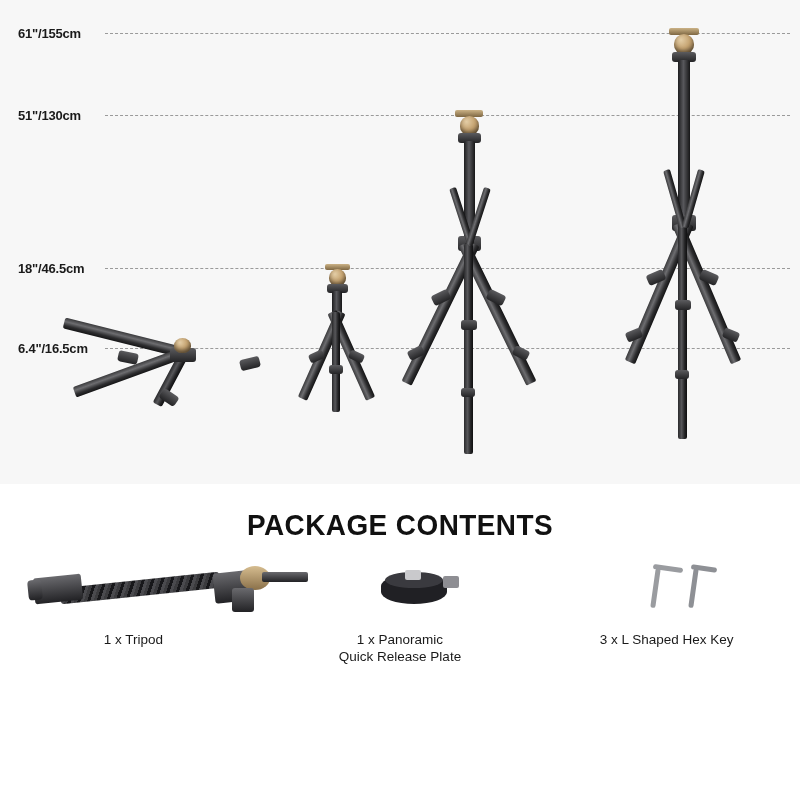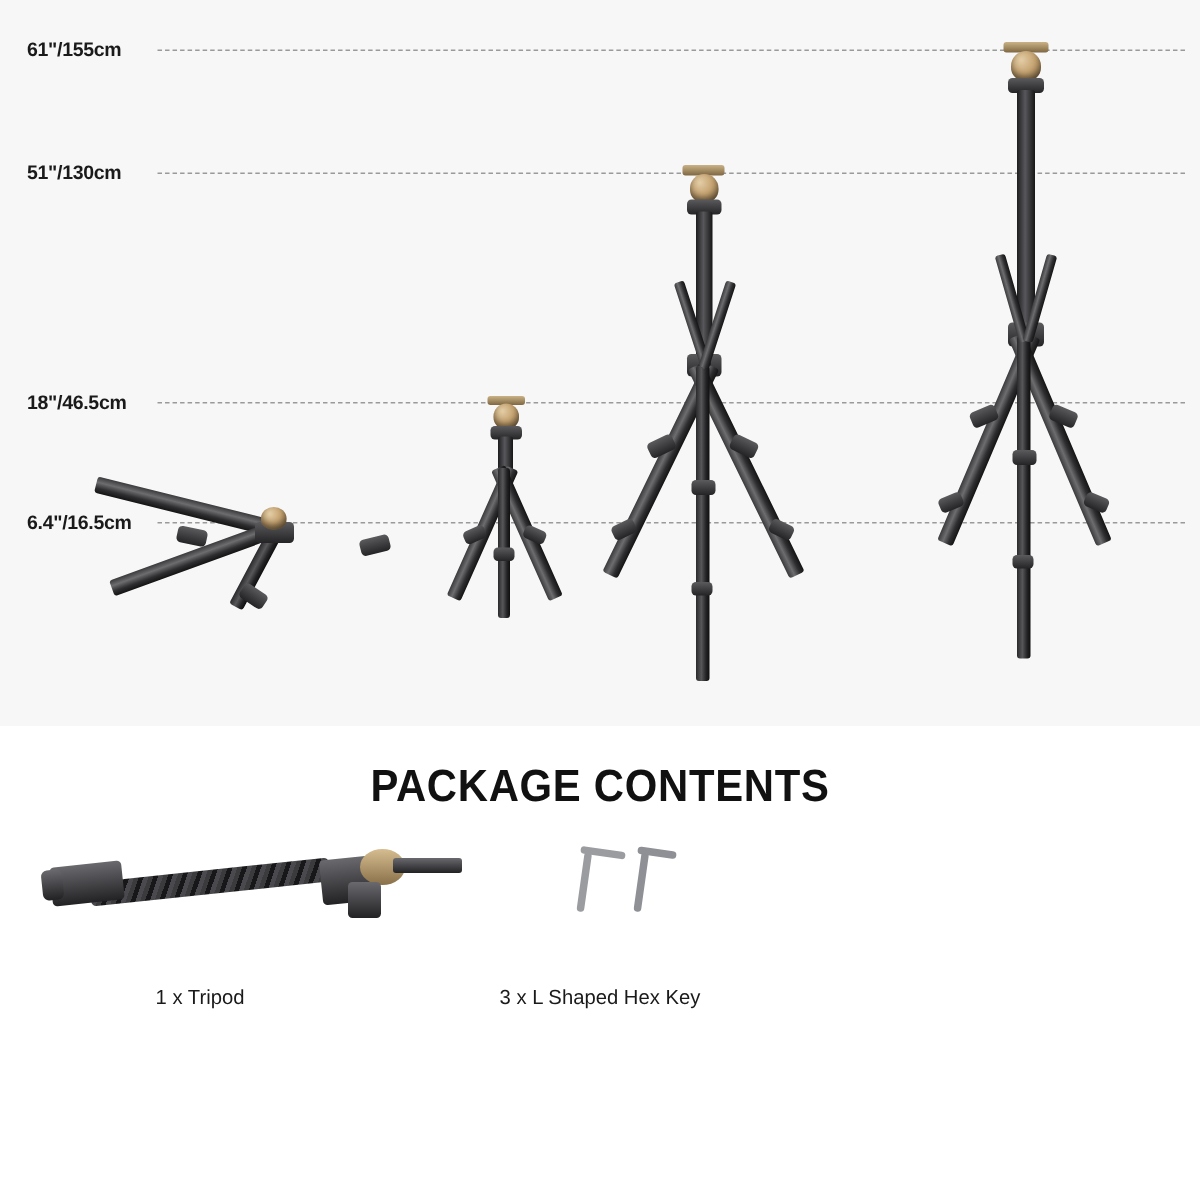--- a/index.html
+++ b/index.html
@@ -97,21 +97,21 @@
     width: 800px;
     display: grid;
     grid-template-columns: repeat(3, 1fr);
     grid-template-rows: 124px 126px;
   }
   .cell {
     position: relative;
     display: flex;
     flex-direction: column;
     align-items: center;
-    justify-content: space-between;
+    justify-content: flex-start;
   }
   .cell .art {
     position: relative;
     width: 100%;
     height: 76px;
   }
   .caption {
     font-size: 13.5px;
     color: #1a1a1a;
     text-align: center;
@@ -237,20 +237,30 @@
         <div class="bar brass" style="left:240px; top:16px; width:30px; height:24px; border-radius:50%;"></div>
         <div class="bar metal" style="left:262px; top:22px; width:46px; height:10px; border-radius:2px;"></div>
         <div class="bar metal" style="left:232px; top:38px; width:22px; height:24px; border-radius:3px;"></div>
       </div>
       <div class="caption">1 x Tripod</div>
     </div>
 
 
 
 
+    <div class="cell">
+      <div class="art">
+        <div class="bar" style="left:114px; top:24px; width:66px; height:30px; background:#202024; border-radius:50%/40%;"></div>
+        <div class="bar" style="left:118px; top:22px; width:58px; height:16px; background:#3a3a3f; border-radius:50%;"></div>
+        <div class="bar" style="left:138px; top:20px; width:16px; height:10px; background:#c9c9cc; border-radius:2px;"></div>
+        <div class="bar" style="left:176px; top:26px; width:16px; height:12px; background:#8e8e93; border-radius:2px;"></div>
+      </div>
+      <div class="caption">1 x Panoramic
+Quick Release Plate</div>
+    </div>
 
     <div class="cell">
       <div class="art">
         <div class="bar" style="left:120px; top:18px; width:5px; height:40px; background:#9a9ca0; transform:rotate(8deg);"></div>
         <div class="bar" style="left:120px; top:16px; width:30px; height:5px; background:#9a9ca0; transform:rotate(8deg);"></div>
         <div class="bar" style="left:158px; top:18px; width:5px; height:40px; background:#8e9095; transform:rotate(8deg);"></div>
         <div class="bar" style="left:158px; top:16px; width:26px; height:5px; background:#8e9095; transform:rotate(8deg);"></div>
       </div>
       <div class="caption">3 x L Shaped Hex Key</div>
     </div>

